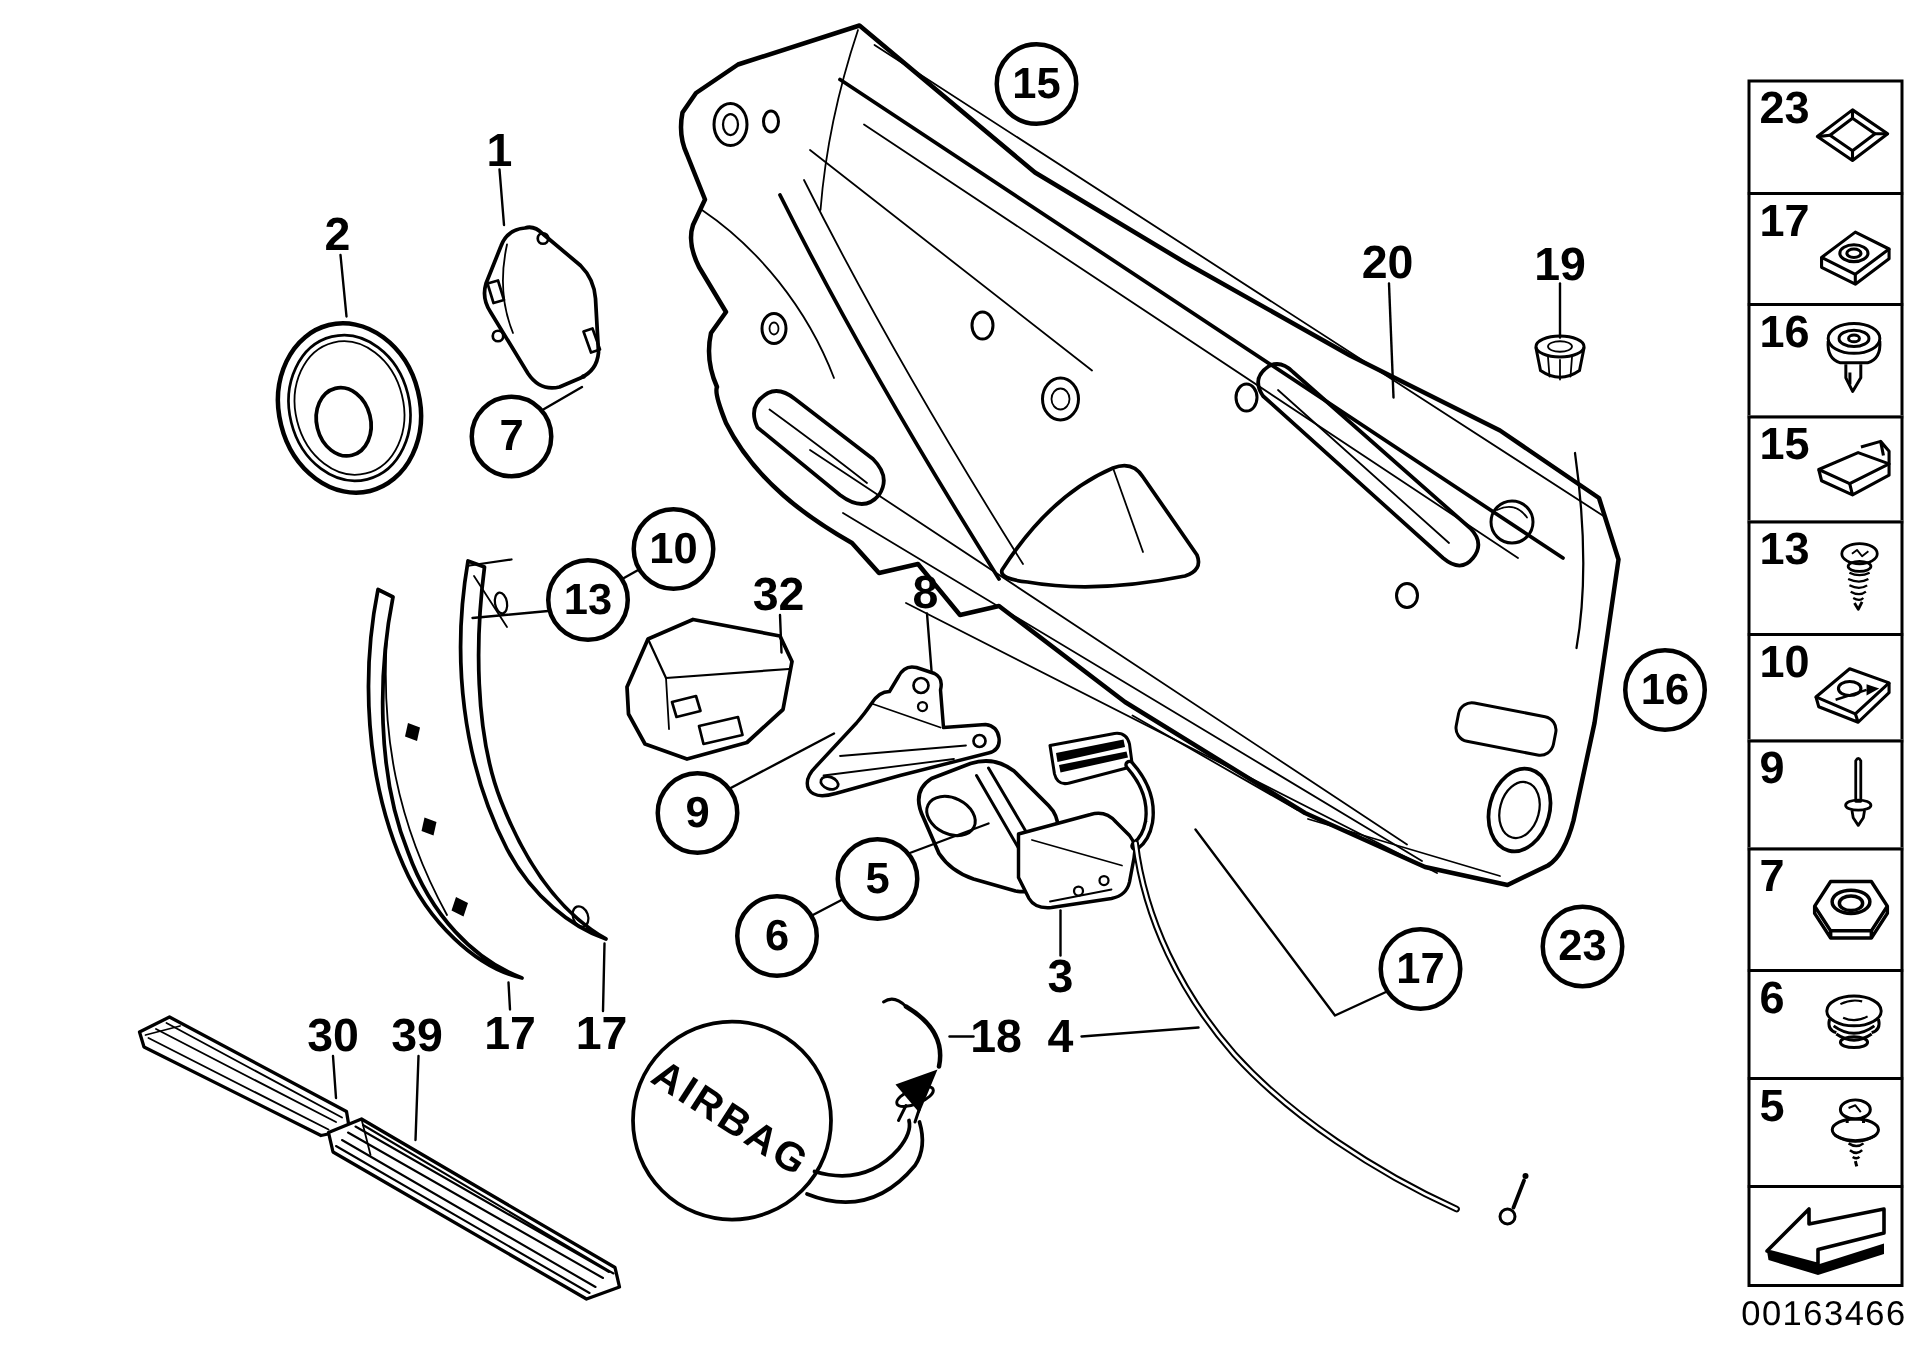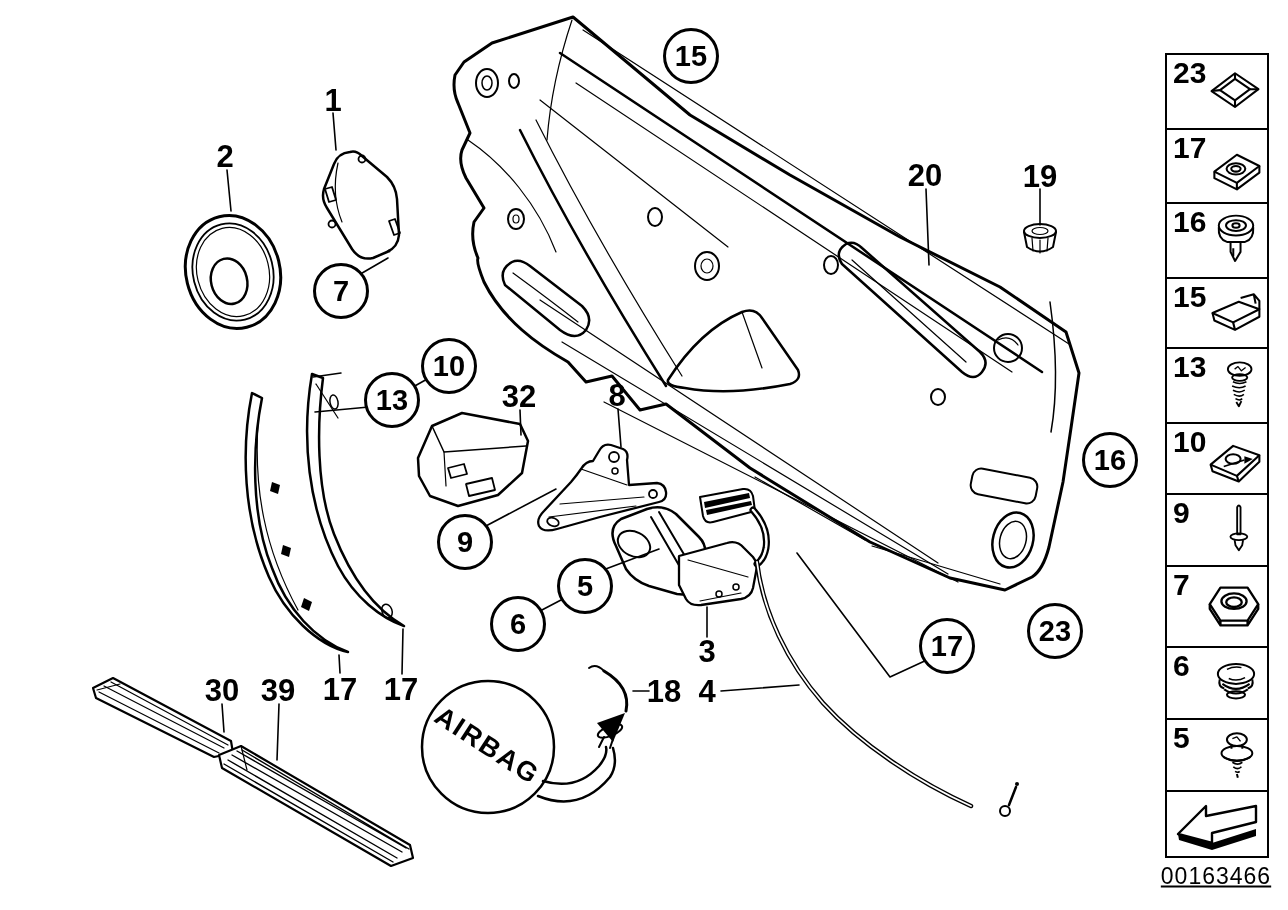--- a/index.html
+++ b/index.html
@@ -18,21 +18,21 @@
   
   #airbag-text{position:absolute;left:487px;top:746px;
         transform:translate(-50%,-50%) rotate(33deg);
         font-size:27px;font-weight:bold;letter-spacing:2px;}
   
   .cell{position:absolute;left:1165px;width:104px;box-sizing:border-box;
         border:2px solid #000;background:#fff;}
   .cell .cl{position:absolute;top:3px;left:6px;font-size:30px;font-weight:bold;line-height:1;}
   .cell .ic{position:absolute;right:2px;top:50%;transform:translateY(-50%);}
   #image-code{position:absolute;left:1216px;top:876px;transform:translate(-50%,-50%);
-        font-size:23px;letter-spacing:1px;text-decoration:underline;}
+        font-size:23px;letter-spacing:1px;}
 </style>
 </head>
 <body>
 
 <svg id="art" width="1288" height="910" viewBox="0 0 1288 910" fill="none" stroke="#000" stroke-linecap="round" stroke-linejoin="round">
 
   <g>
     <path fill="#fff" stroke-width="3" d="M573,17 L690,115 L790,175 L900,237 L1000,287 L1066,332
       L1079,373 L1071,428 L1063,482 L1049,547 Q1043,570 1032,577 L1005,590
       L950,578 L870,542 L750,468 L666,404 L640,410 L612,376 L586,382 L568,362

